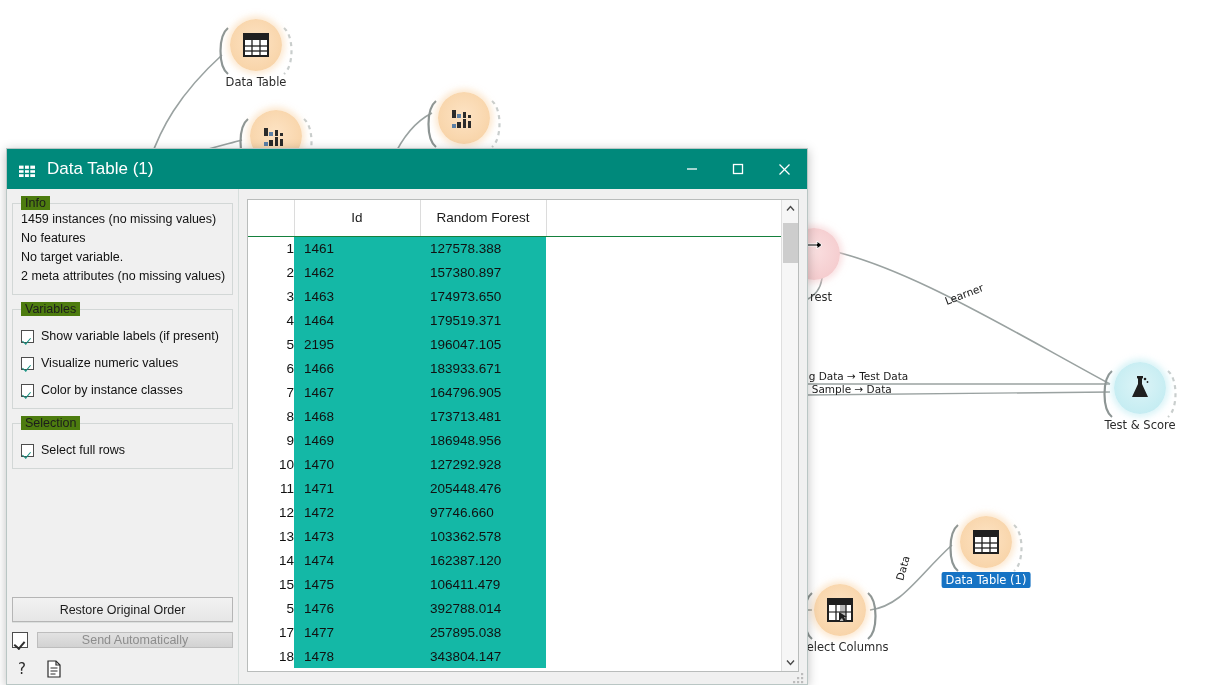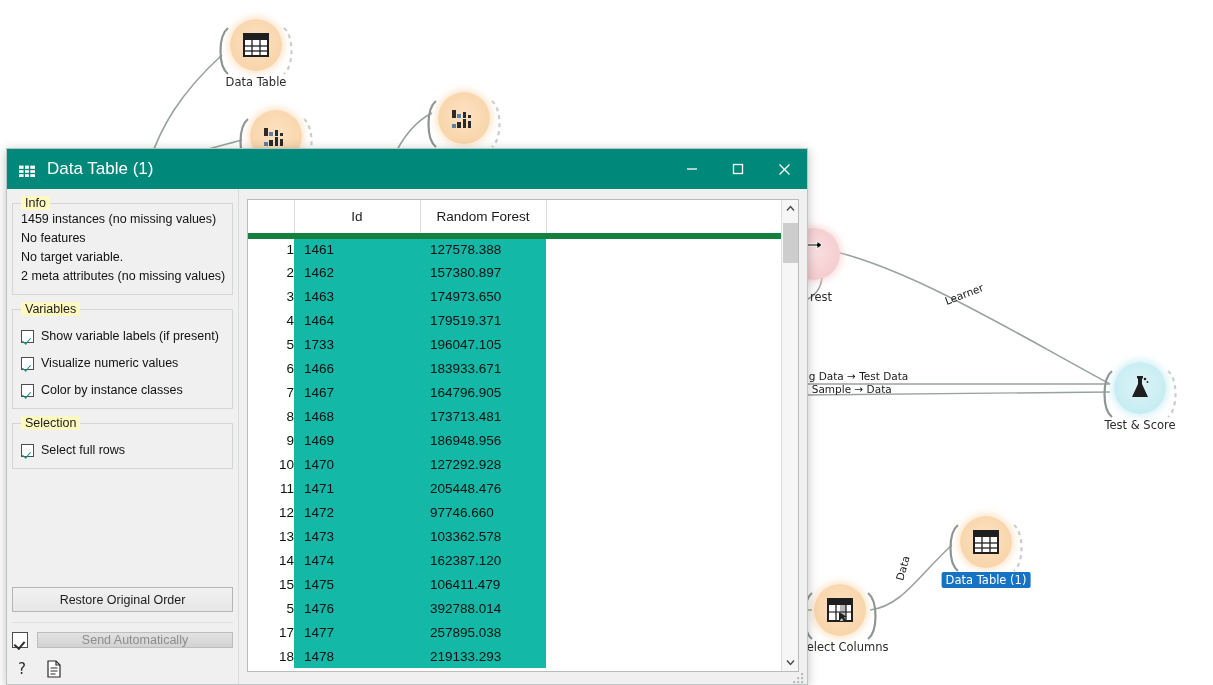--- a/index.html
+++ b/index.html
@@ -102,21 +102,21 @@
     padding:4px 5px 0 5px;
     position:relative;
   }
   .group {
     border:1px solid #d2d7d6; background:#f0f0f0;
     margin:4px 0 10px 0; padding:6px 8px 8px 8px;
     position:relative;
   }
   .group > .group-title {
     position:absolute; top:-8px; left:8px;
-    background:#fef9c3; padding:0 4px;
+    background:#4d7c0f; padding:0 4px;
     font-size:12.5px; color:#1c1c1c;
   }
   .info-line {
     font-size:12.5px; color:#111; line-height:19px; white-space:nowrap;
   }
   .cb-row { display:flex; align-items:center; margin:13px 0 3px 0; }
   .cb {
     width:13px; height:13px; flex:0 0 13px;
     border:1px solid #4d4d4d; background:#ffffff;
     position:relative; margin-right:7px;
@@ -131,21 +131,21 @@
   .cb-label { font-size:12.5px; color:#111; white-space:nowrap; }
 
   #spacer { flex:1 1 auto; }
 
   .btn {
     height:25px; width:100%;
     background:linear-gradient(#f2f2f2,#e6e6e6);
     border:1px solid #b5b5b5;
     font-size:12.5px; color:#1c1c1c;
     display:flex; align-items:center; justify-content:center;
-    cursor:pointer; margin-bottom:10px;
+    cursor:pointer; 
   }
 
   #send-row {
     display:flex; align-items:center;
     border-top:1px solid #dcdfde;
     padding-top:9px; margin-bottom:8px;
   }
   #send-row .cb { width:16px; height:16px; flex:0 0 16px; margin-right:9px; }
   #send-row .cb.checked::after {
     left:3px; top:6px; width:5px; height:8px;
@@ -180,21 +180,21 @@
     font-family:"Liberation Sans", sans-serif;
     width:100%;
   }
   table.dt col.c-rownum { width:46px; }
   table.dt col.c-id { width:126px; }
   table.dt col.c-rf { width:126px; }
   table.dt col.c-pad { width:auto; }
 
   table.dt thead th {
     height:36px; background:#ffffff;
-    border-bottom:6px solid #15803d;
+    border-bottom:1px solid #15803d;
     border-right:1px solid #dcdcdc;
     font-size:13.5px; font-weight:normal; color:#1a1a1a;
     text-align:center; padding:0;
   }
   table.dt thead th.blank { border-right:1px solid #dcdcdc; }
   table.dt thead th.pad { border-right:none; }
 
   table.dt tbody td {
     height:24px; font-size:13.5px; color:#111; padding:0 0 0 4px;
     border:none; vertical-align:middle;
@@ -523,21 +523,21 @@
                 <td class="pad"></td>
               </tr>
               <tr>
                 <td class="rownum">4</td>
                 <td class="val id">1464</td>
                 <td class="val rf">179519.371</td>
                 <td class="pad"></td>
               </tr>
               <tr>
                 <td class="rownum">5</td>
-                <td class="val id">1733</td>
+                <td class="val id">2195</td>
                 <td class="val rf">196047.105</td>
                 <td class="pad"></td>
               </tr>
               <tr>
                 <td class="rownum">6</td>
                 <td class="val id">1466</td>
                 <td class="val rf">183933.671</td>
                 <td class="pad"></td>
               </tr>
               <tr>
@@ -602,21 +602,21 @@
               </tr>
               <tr>
                 <td class="rownum">17</td>
                 <td class="val id">1477</td>
                 <td class="val rf">257895.038</td>
                 <td class="pad"></td>
               </tr>
               <tr>
                 <td class="rownum">18</td>
                 <td class="val id">1478</td>
-                <td class="val rf">219133.293</td>
+                <td class="val rf">343804.147</td>
                 <td class="pad"></td>
               </tr>
             </tbody>
         </table>
       </div>
 
       <div id="vscroll">
         <div class="sb-arrow">
           <svg width="9" height="7" viewBox="0 0 9 7">
               <path d="M1,5.5 L4.5,1.5 L8,5.5" fill="none" stroke="#4a4a4a" stroke-width="1.4"></path>

